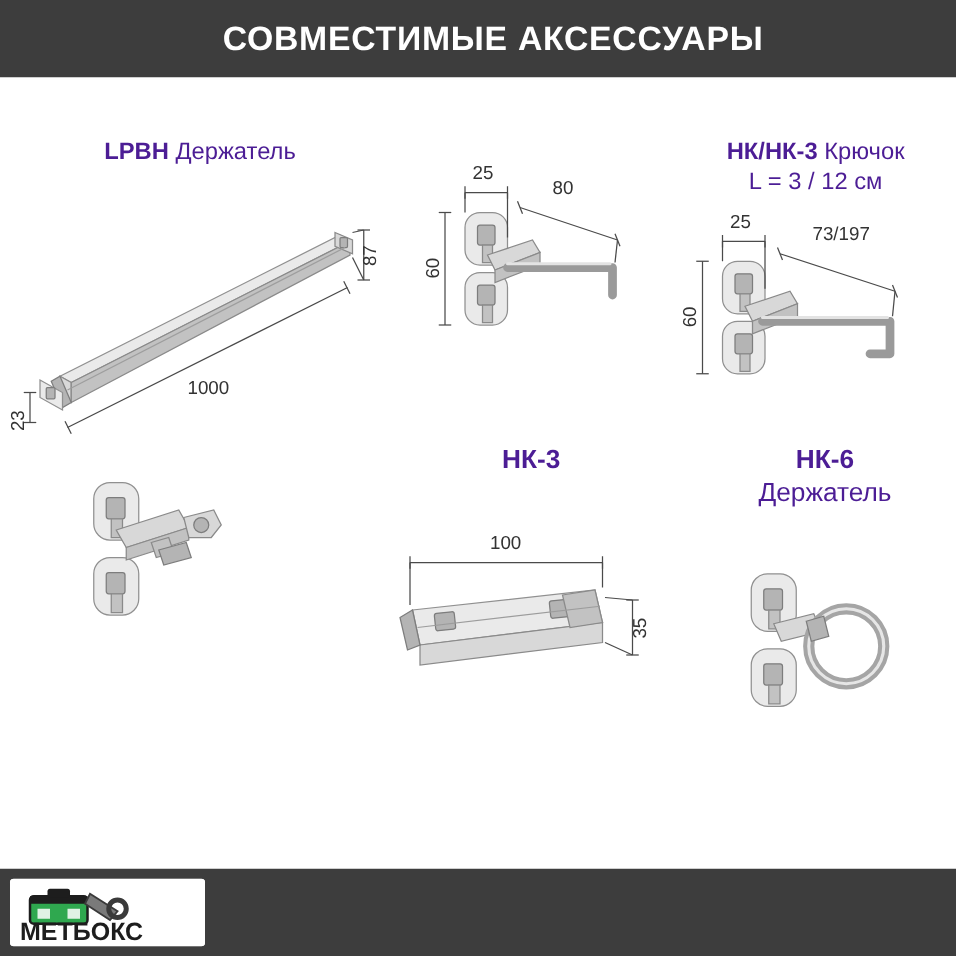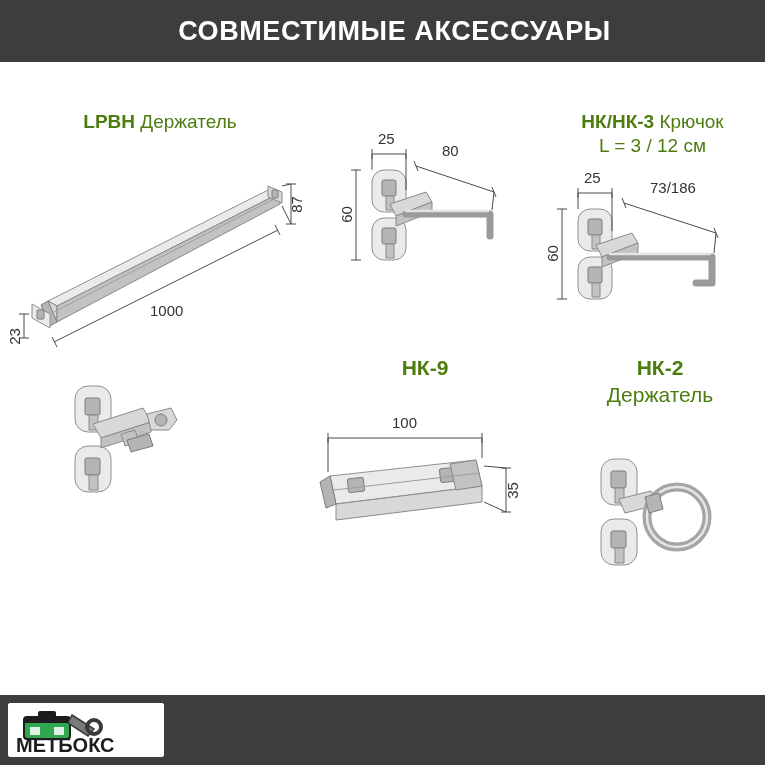--- a/index.html
+++ b/index.html
@@ -68,21 +68,21 @@
     width: 765px;
     height: 630px;
   }
 
   .cell { position: absolute; }
 
   .caption {
     text-align: center;
     line-height: 1.28;
     font-size: 19px;
-    color: #4d7c0f;
+    color: #4c1d95;
   }
   .caption .code { font-weight: bold; }
   .caption .l-line { display: block; }
 
   .figure { position: relative; }
 
   .dim-text {
     position: absolute;
     font-size: 15px;
     color: #333333;
@@ -229,21 +229,21 @@
         <line class="dimline" x1="84" y1="32" x2="176" y2="62"></line>
         <line class="dimtick" x1="82" y1="27" x2="86" y2="37"></line>
         <line class="dimtick" x1="174" y1="57" x2="178" y2="67"></line>
         <line class="dimline" x1="176" y1="62" x2="174" y2="82"></line>
 
         <line class="dimline" x1="22" y1="38" x2="22" y2="128"></line>
         <line class="dimtick" x1="17" y1="38" x2="27" y2="38"></line>
         <line class="dimtick" x1="17" y1="128" x2="27" y2="128"></line>
       </svg>
       <div class="dim-text" style="left:44px; top:-2px;">25</div>
-      <div class="dim-text" style="left:110px; top:8px;">73/186</div>
+      <div class="dim-text" style="left:110px; top:8px;">73/197</div>
       <div class="dim-text rot90" style="left:4px; top:74px;">60</div>
     </div>
   </div>
 
   <div class="cell" style="left:10px; top:290px; width:300px;">
 
     <div class="figure" style="height:170px; margin-top:18px;">
       <svg width="300" height="170" viewBox="0 0 300 170">
         <g transform="translate(55,5)">
           <rect class="met-c" x="10" y="8" width="36" height="46" rx="13"></rect>
@@ -260,24 +260,24 @@
           <circle class="met-d" cx="96" cy="42" r="6"></circle>
           <path class="met-b" d="M56 56 L70 52 L74 64 L60 68 Z"></path>
           <path class="met-d" d="M62 62 L84 56 L88 68 L66 74 Z"></path>
         </g>
       </svg>
     </div>
   </div>
 
   <div class="cell" style="left:300px; top:290px; width:250px;">
     <div class="caption" style="font-size:21px;">
-      <span class="code">НК-9</span>
-    </div>
-
-    <div class="figure" style="height:180px; margin-top:34px;">
+      <span class="code">НК-3</span>
+    </div>
+
+    <div class="figure" style="height:180px; margin-top:46px;">
       <svg width="250" height="175" viewBox="0 0 250 175">
 
         <g>
           <polygon class="met-c" points="30,60 176,44 182,70 36,88"></polygon>
           <polygon class="met-a" points="36,88 182,70 182,86 36,104"></polygon>
           <polygon class="met-d" points="30,60 36,88 26,92 20,66"></polygon>
           <rect class="met-d" x="48" y="62" width="16" height="14" rx="2" transform="rotate(-6 56 69)"></rect>
           <rect class="met-d" x="140" y="52" width="16" height="14" rx="2" transform="rotate(-6 148 59)"></rect>
           <path class="met-b" d="M150 48 L176 44 L182 70 L156 74 Z"></path>
           <line x1="34" y1="74" x2="180" y2="57" stroke="#9c9c9c" stroke-width="1"></line>
@@ -295,21 +295,21 @@
         <line class="dimline" x1="184" y1="50" x2="206" y2="52"></line>
         <line class="dimline" x1="184" y1="86" x2="206" y2="96"></line>
       </svg>
       <div class="dim-text" style="left:92px; top:-2px;">100</div>
       <div class="dim-text rot90" style="left:204px; top:66px;">35</div>
     </div>
   </div>
 
   <div class="cell" style="left:555px; top:290px; width:210px;">
     <div class="caption" style="font-size:21px;">
-      <span class="code">НК-2</span>
+      <span class="code">НК-6</span>
       <span class="l-line">Держатель</span>
     </div>
 
     <div class="figure" style="height:180px; margin-top:38px;">
       <svg width="210" height="175" viewBox="0 0 210 175">
         <g transform="translate(38,6)">
           <rect class="met-c" x="8" y="6" width="36" height="46" rx="13"></rect>
           <rect class="met-c" x="8" y="66" width="36" height="46" rx="13"></rect>
           <rect class="met-d" x="18" y="18" width="15" height="17" rx="2"></rect>
           <rect class="met-d" x="18" y="78" width="15" height="17" rx="2"></rect>

